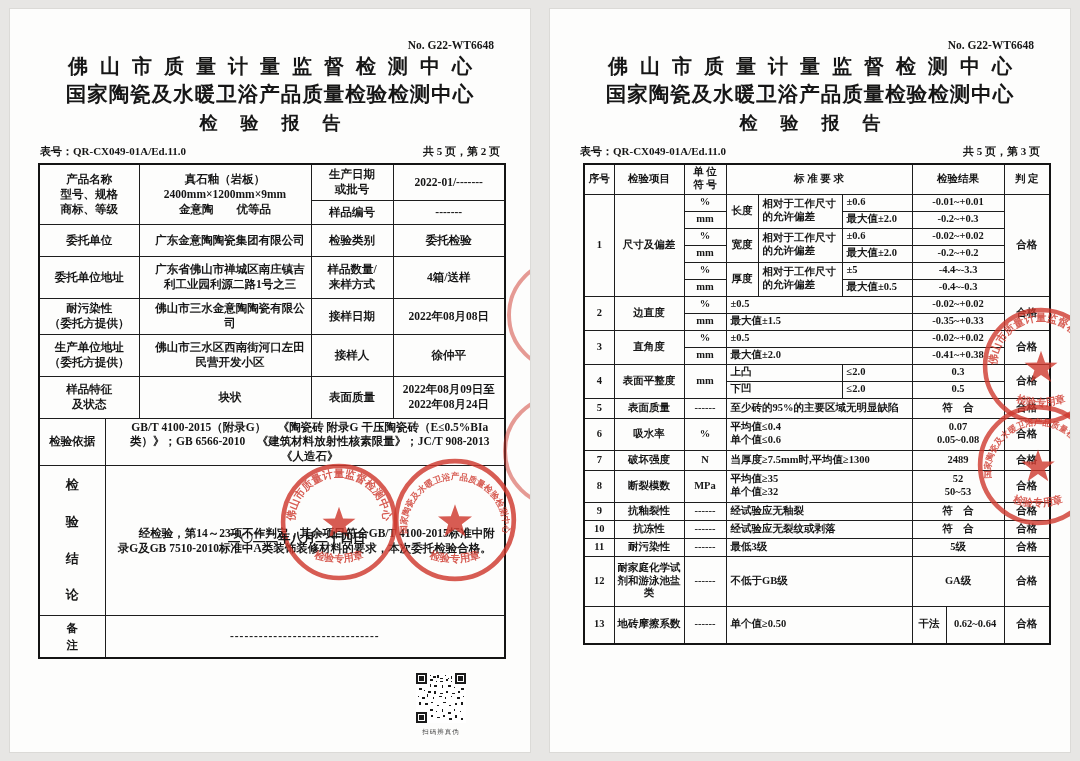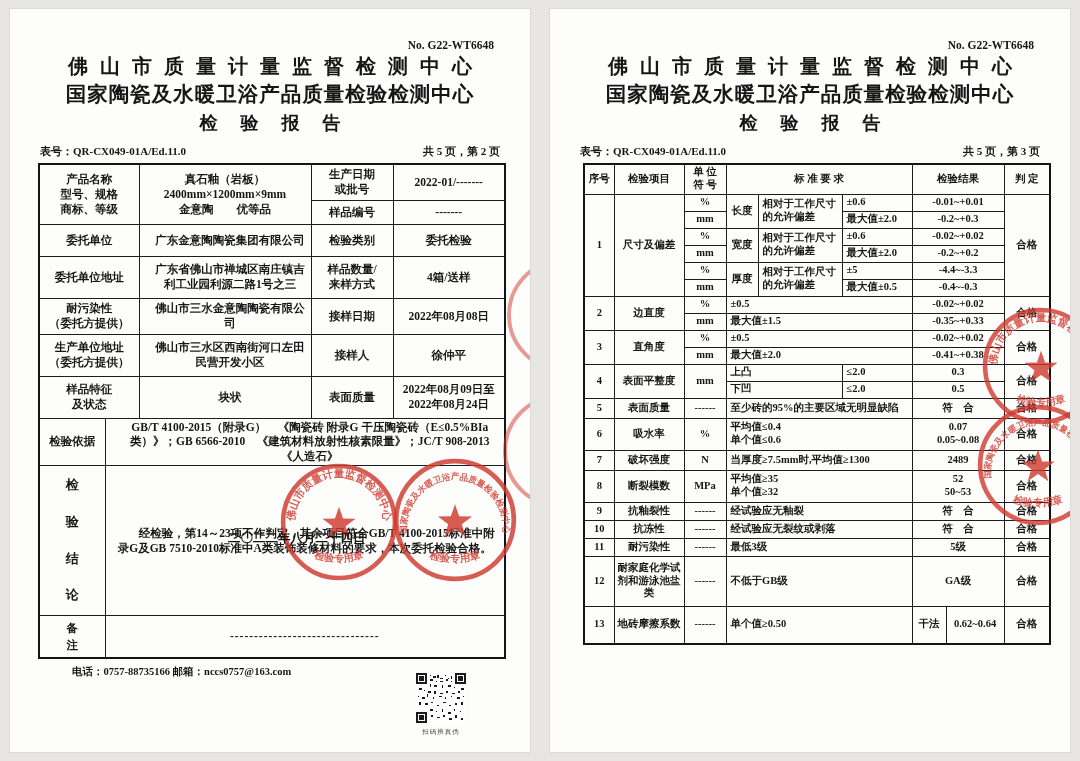--- a/index.html
+++ b/index.html
@@ -141,21 +141,20 @@
         <span style="display:block;margin:2px 0">备</span>
         <span style="display:block;margin:2px 0">注</span>
       </td>
       <td colspan="4" class="remark-dashes">-------------------------------</td>
     </tr>
   </tbody>
     </table>
 
 
   <div class="addr-block">
-    <div>电话：0757-88735166  邮箱：nccs0757@163.com</div>
   </div>
 
   <div class="qr-wrap">
     <svg width="50" height="50" viewBox="0 0 33 33" shape-rendering="crispEdges">
       <rect x="0" y="0" width="33" height="33" fill="#fff"></rect>
       <g fill="#1a1a1a">
         <rect x="0" y="0" width="7" height="7"></rect>
           <rect x="26" y="0" width="7" height="7"></rect>
           <rect x="0" y="26" width="7" height="7"></rect>
         <rect x="1" y="1" width="5" height="5" fill="#fff"></rect>

